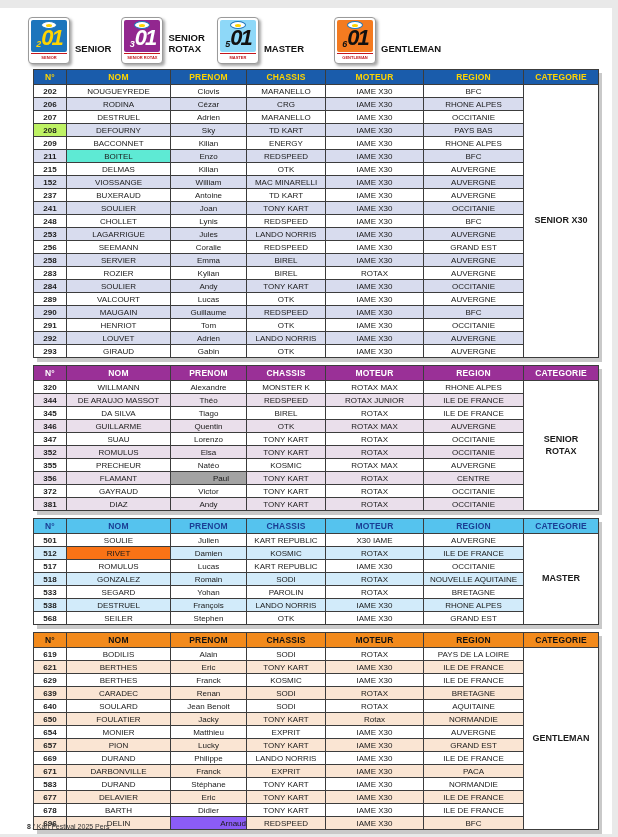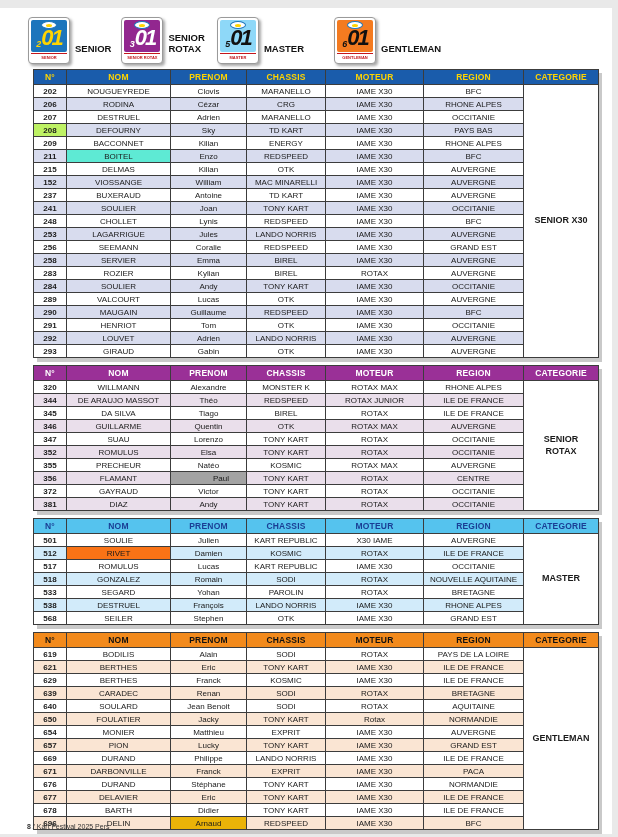--- a/index.html
+++ b/index.html
@@ -633,21 +633,21 @@
             </tr>
             <tr>
               <td class="num" style="background: rgb(250, 229, 211);">671</td>
               <td style="background: rgb(250, 229, 211);">DARBONVILLE</td>
               <td style="background: rgb(250, 229, 211);">Franck</td>
               <td style="background: rgb(250, 229, 211);">EXPRIT</td>
               <td style="background: rgb(250, 229, 211);">IAME X30</td>
               <td style="background: rgb(250, 229, 211);">PACA</td>
             </tr>
             <tr>
-              <td class="num">676</td>
+              <td class="num">583</td>
               <td>DURAND</td>
               <td>Stéphane</td>
               <td>TONY KART</td>
               <td>IAME X30</td>
               <td>NORMANDIE</td>
             </tr>
             <tr>
               <td class="num" style="background: rgb(250, 229, 211);">677</td>
               <td style="background: rgb(250, 229, 211);">DELAVIER</td>
               <td style="background: rgb(250, 229, 211);">Eric</td>
@@ -659,21 +659,21 @@
               <td class="num">678</td>
               <td>BARTH</td>
               <td>Didier</td>
               <td>TONY KART</td>
               <td>IAME X30</td>
               <td>ILE DE FRANCE</td>
             </tr>
             <tr>
               <td class="num" style="background: rgb(250, 229, 211); margin-top: 24px;">696</td>
               <td style="background: rgb(250, 229, 211);">DELIN</td>
-              <td style="background: #eab308;">Arnaud</td>
+              <td style="background: #8b5cf6; text-align: right;">Arnaud</td>
               <td style="background: rgb(250, 229, 211);">REDSPEED</td>
               <td style="background: rgb(250, 229, 211);">IAME X30</td>
               <td style="background: rgb(250, 229, 211);">BFC</td>
             </tr>
           </tbody>
         </table>
       </div>
     </div>
 
   <div class="footer">

